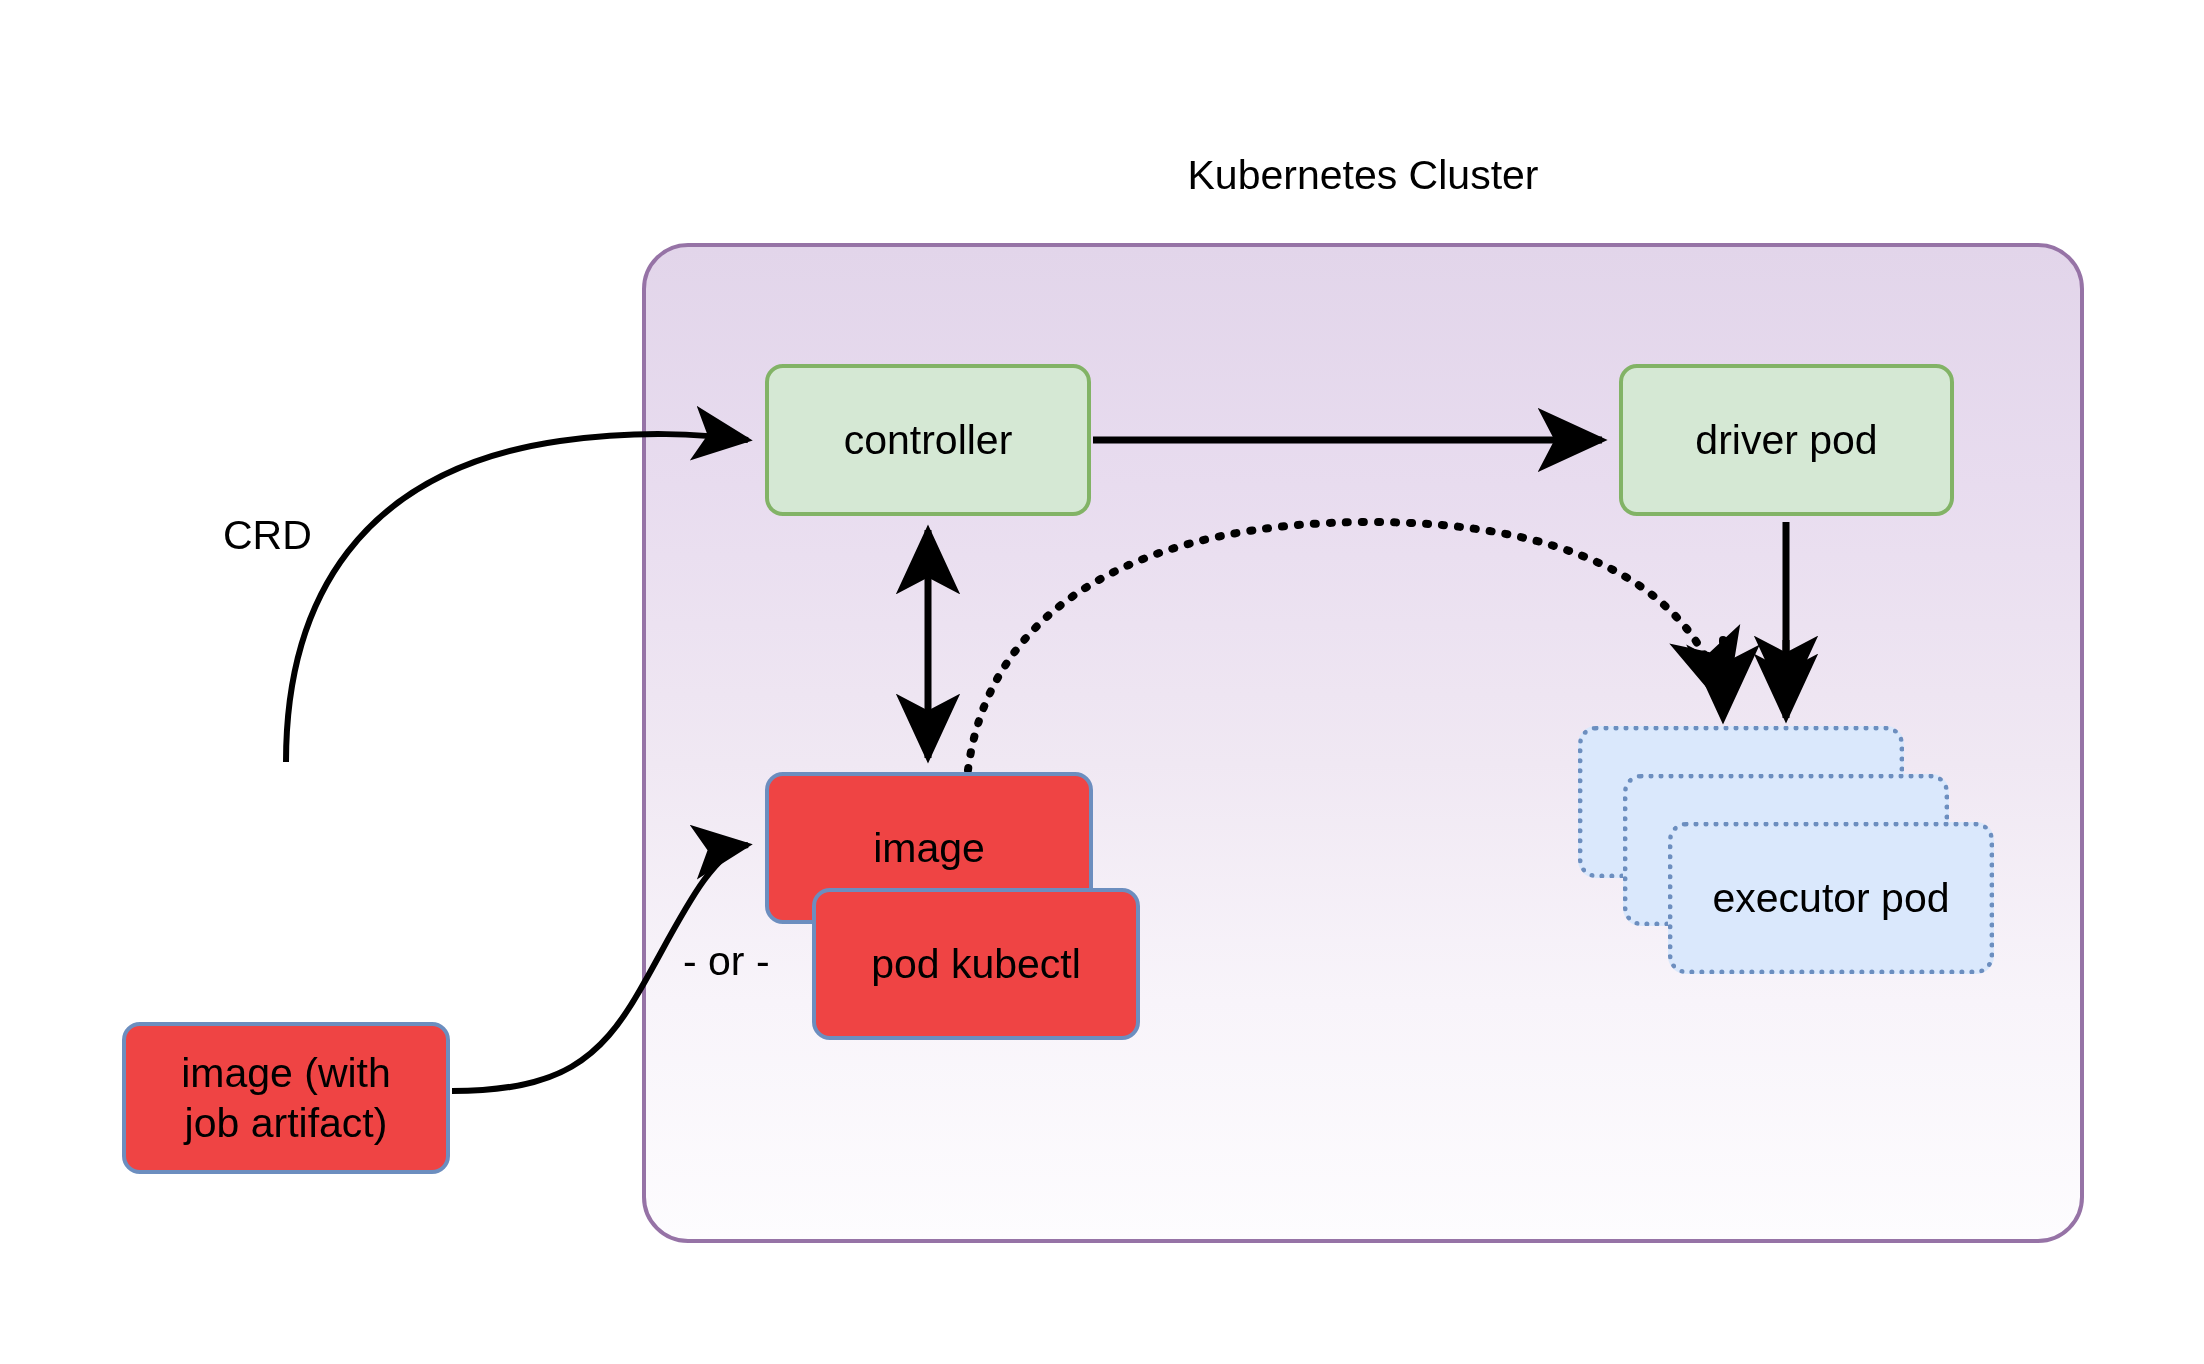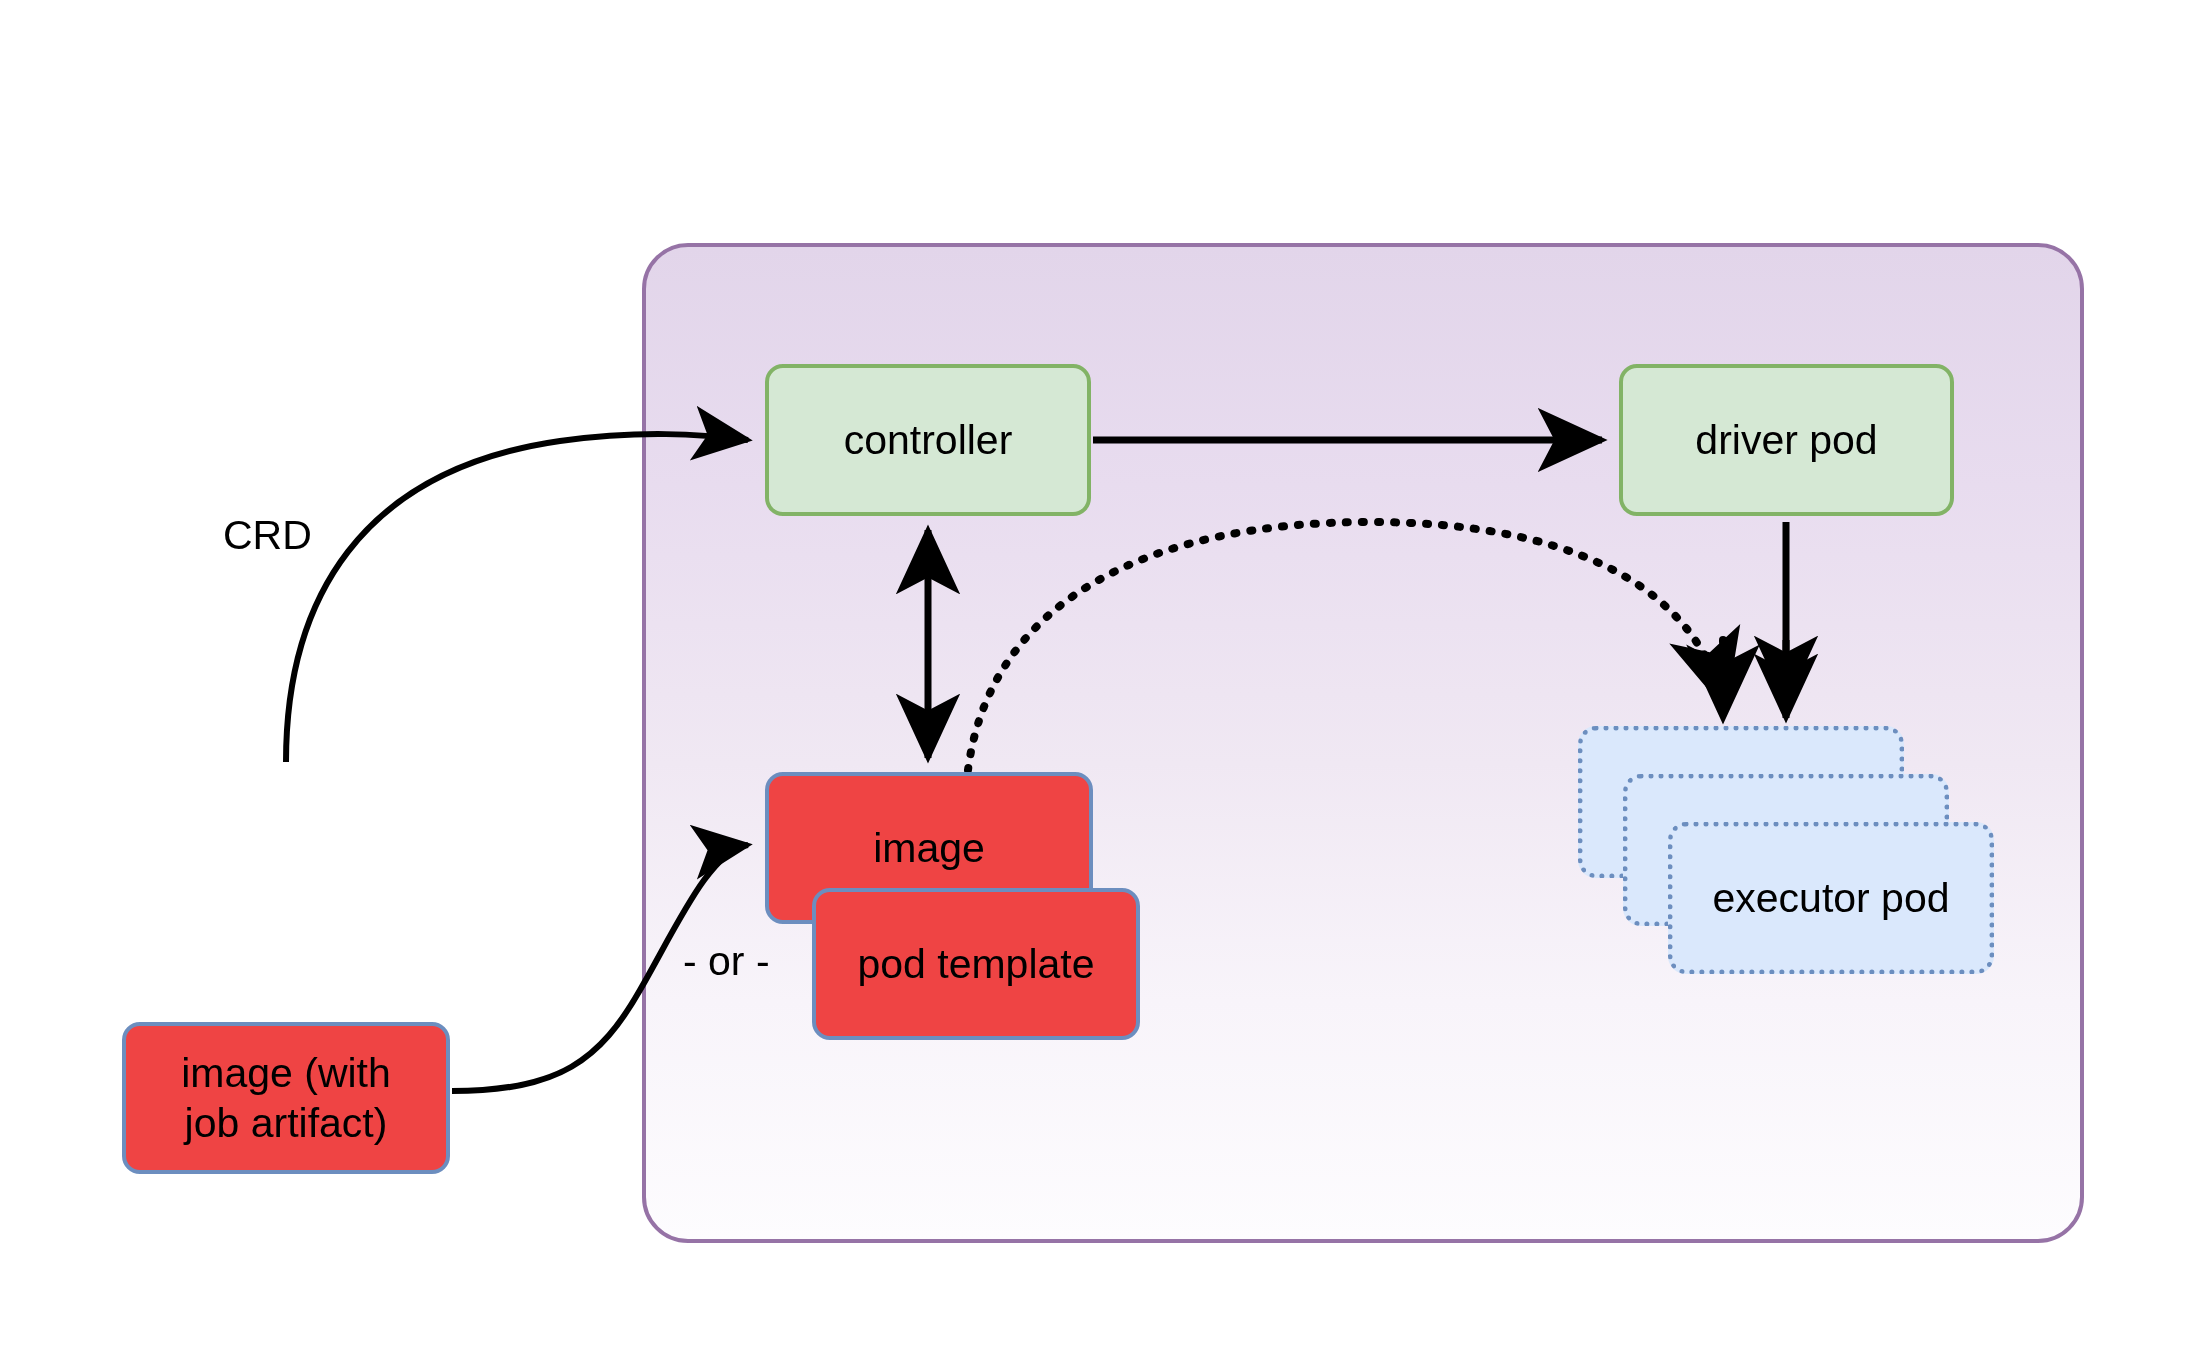--- a/index.html
+++ b/index.html
@@ -115,20 +115,21 @@
     width: 2204px; height: 1364px;
     z-index: 7;
     pointer-events: none;
   }
 </style>
 </head>
 <body>
 
 <div id="canvas">
 
+  <div id="cluster-title">Kubernetes Cluster</div>
 
   <div id="cluster-box" class="node"></div>
 
   <svg id="edges" viewBox="0 0 2204 1364">
     <defs>
       <marker id="arrow" markerWidth="12" markerHeight="12" refX="9.2" refY="5" orient="auto" markerUnits="strokeWidth">
         <path d="M0,0.4 L10,5 L0,9.6 L2.4,5 Z" fill="#000"></path>
       </marker>
       <marker id="arrow-start" markerWidth="12" markerHeight="12" refX="9.2" refY="5" orient="auto-start-reverse" markerUnits="strokeWidth">
         <path d="M0,0.4 L10,5 L0,9.6 L2.4,5 Z" fill="#000"></path>
@@ -167,21 +168,21 @@
   </div>
   <div id="node-exec-3" class="node blue-dotted">
     <span class="pod-label">executor pod</span>
   </div>
 
   <div id="node-image" class="node blue">
     <span>image</span>
   </div>
 
   <div id="node-pod-template" class="node blue">
-    <span>pod template</span>
+    <span>pod kubectl</span>
   </div>
 
 
   <div id="node-image-job" class="node blue">
     <span>
       <span>image (with</span><br>
       <span>job artifact)</span>
     </span>
   </div>
 

